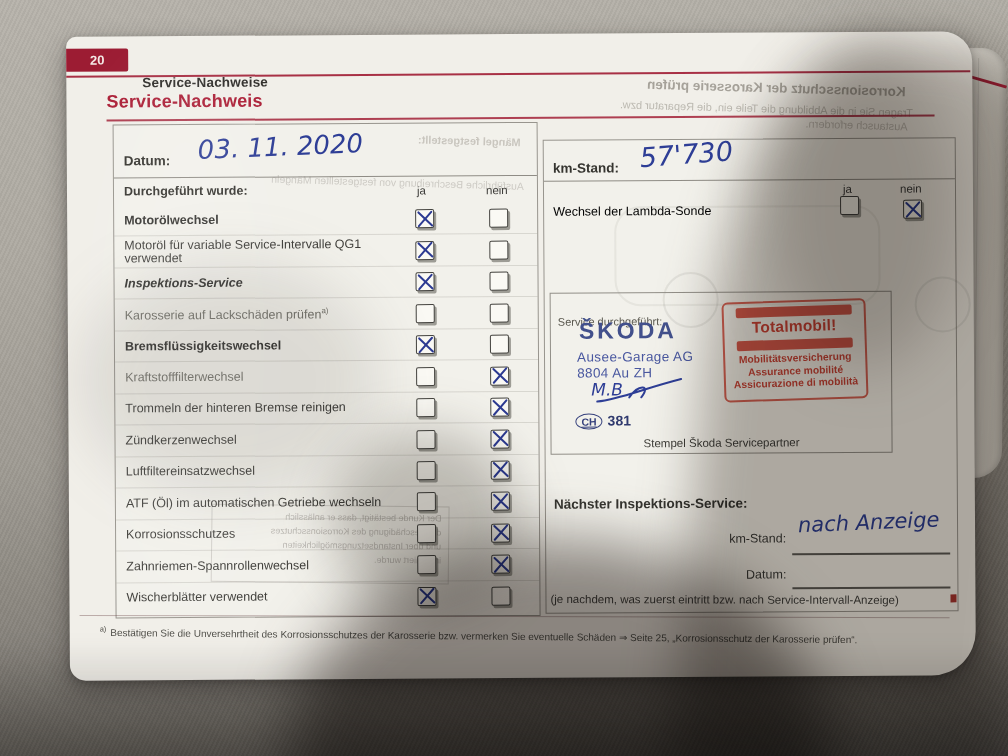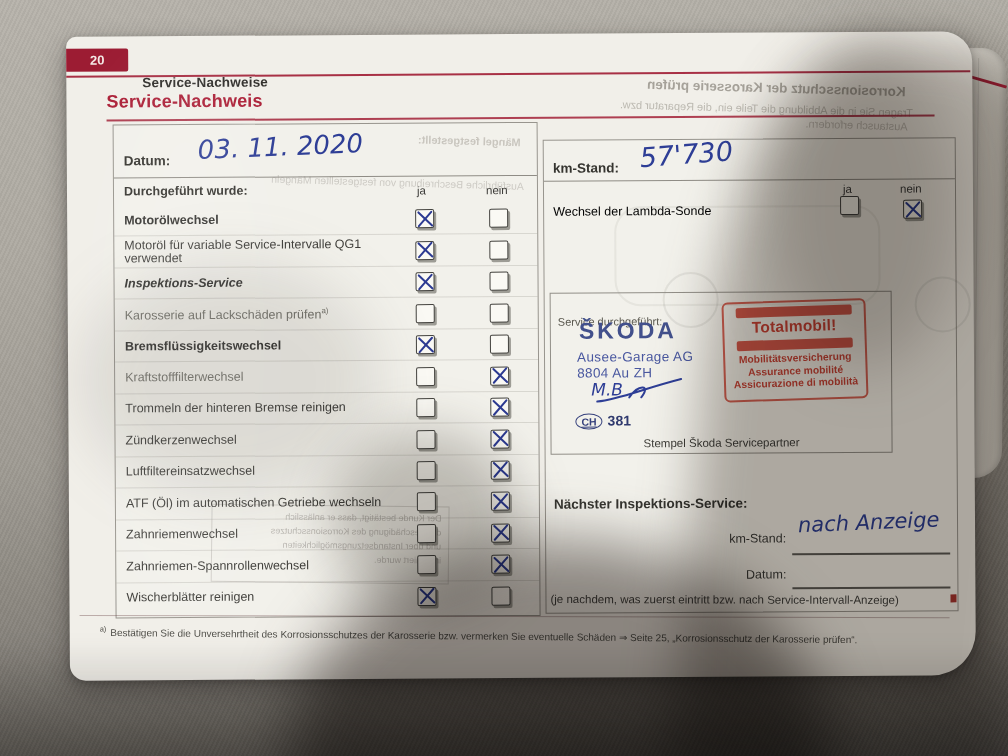--- a/index.html
+++ b/index.html
@@ -187,31 +187,31 @@
             <div class="row-label"><span style="position: static;">Luftfiltereinsatzwechsel</span></div>
             <div class="cb cb-ja"></div>
             <div class="cb cb-nein checked"></div>
           </div>
           <div class="row">
             <div class="row-label"><span style="position: static;">ATF (Öl) im automatischen Getriebe wechseln</span></div>
             <div class="cb cb-ja"></div>
             <div class="cb cb-nein checked"></div>
           </div>
           <div class="row">
-            <div class="row-label"><span style="position: static;">Zahnriemenwechsel</span></div>
+            <div class="row-label"><span style="position: static;">Korrosionsschutzes</span></div>
             <div class="cb cb-ja"></div>
             <div class="cb cb-nein checked"></div>
           </div>
           <div class="row">
             <div class="row-label"><span style="position: static;">Zahnriemen-Spannrollenwechsel</span></div>
             <div class="cb cb-ja"></div>
             <div class="cb cb-nein checked"></div>
           </div>
           <div class="row">
-            <div class="row-label"><span style="position: static;">Wischerblätter reinigen</span></div>
+            <div class="row-label"><span style="position: static;">Wischerblätter verwendet</span></div>
             <div class="cb cb-ja checked"></div>
             <div class="cb cb-nein"></div>
           </div>
         </div>
     </div>
 
     <div class="panel panel-right">
       <div class="wm" style="left:118px;top:132px;width:52px;height:52px"></div>
       <div class="wm" style="left:370px;top:138px;width:52px;height:52px"></div>
       <div class="wm-body"></div>

